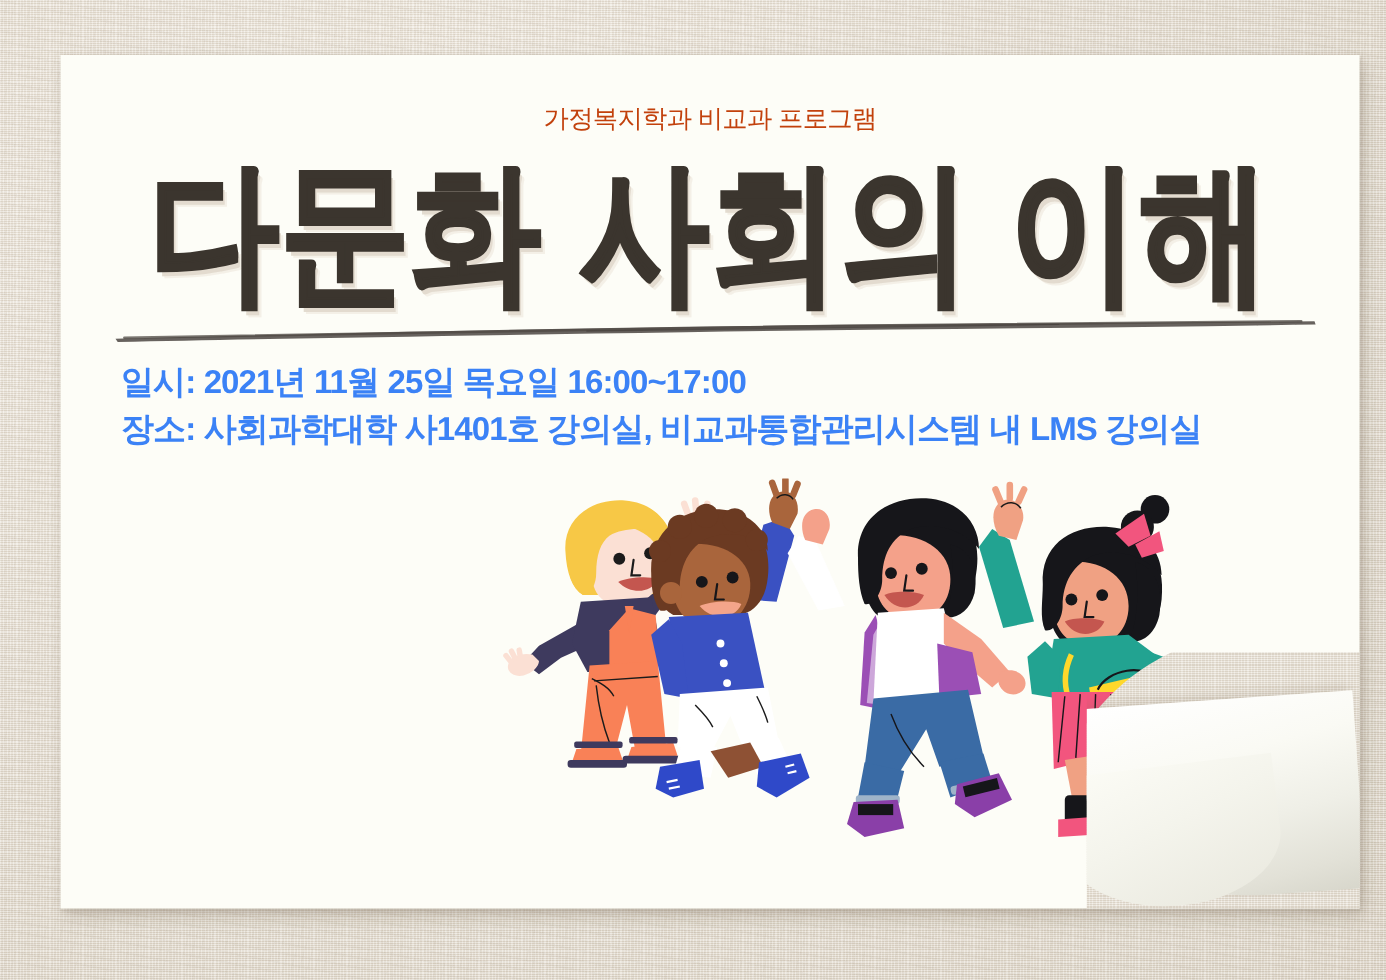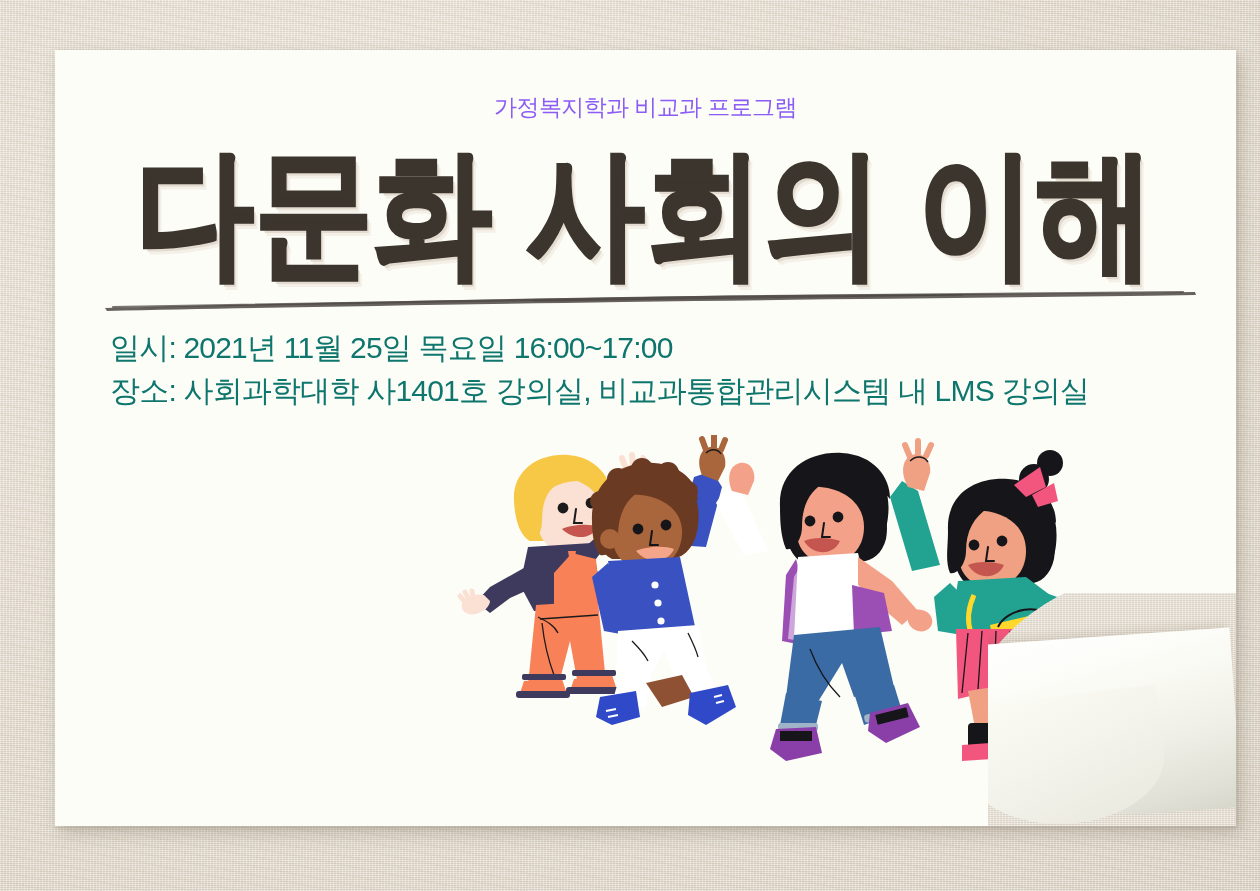--- a/index.html
+++ b/index.html
@@ -105,21 +105,21 @@
   
   #subtitle {
     position: absolute;
     left: 0;
     top: 42px;
     width: 1181px;
     text-align: center;
     font-size: 23px;
     font-weight: 500;
     letter-spacing: -0.6px;
-    color: #8b5cf6;
+    color: #c2410c;
     white-space: nowrap;
   }
 
   #main-title {
     position: absolute;
     left: 0;
     top: 88px;
     width: 1181px;
     text-align: center;
     font-size: 118px;
@@ -148,23 +148,23 @@
   #details {
     position: absolute;
     left: 55px;
     top: 276px;
     width: 1110px;
   }
   .detail-line {
     font-size: 30px;
     line-height: 43px;
     letter-spacing: -0.8px;
-    color: #0f766e;
+    color: #3b82f6;
     white-space: nowrap;
-    font-weight: 400;
+    font-weight: 700;
   }
 
   
   #illustration {
     position: absolute;
     left: 395px;
     top: 385px;
     width: 640px;
     height: 370px;
   }

